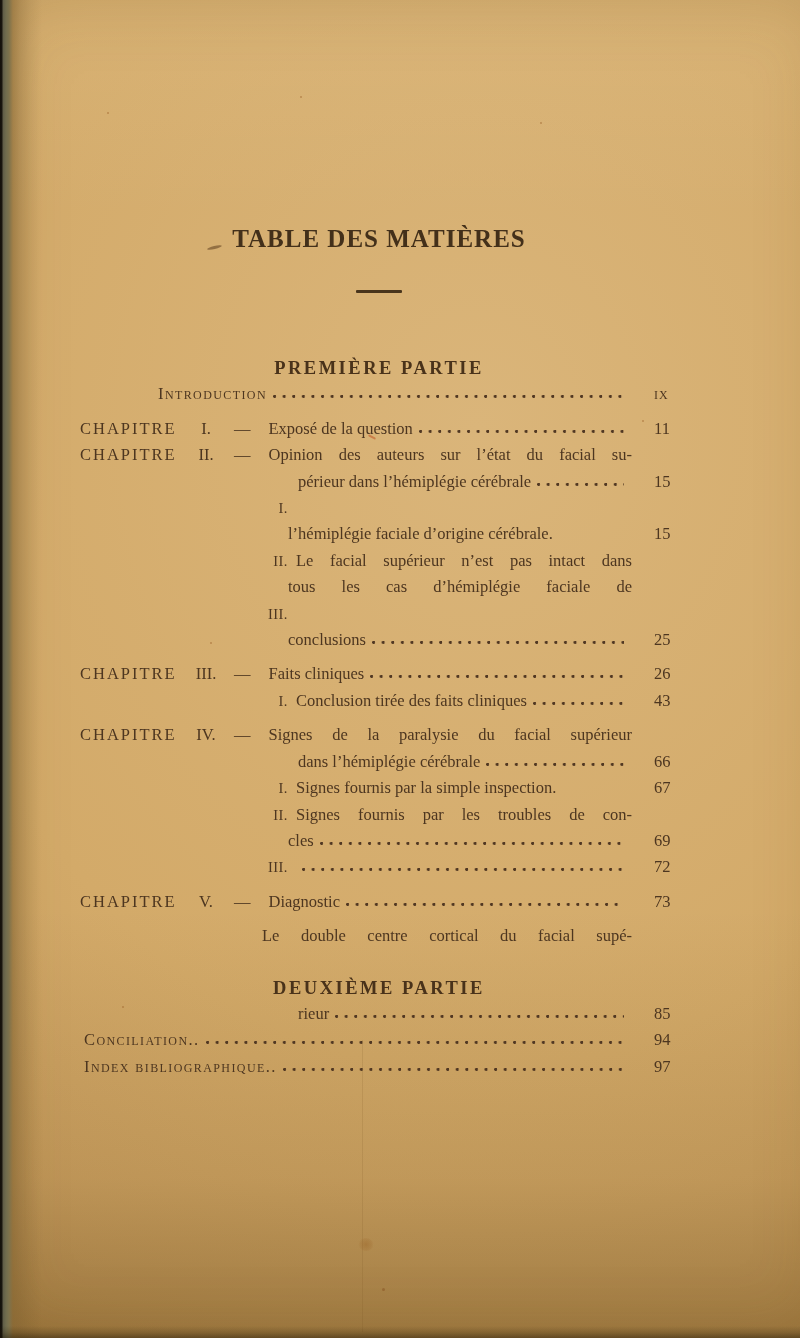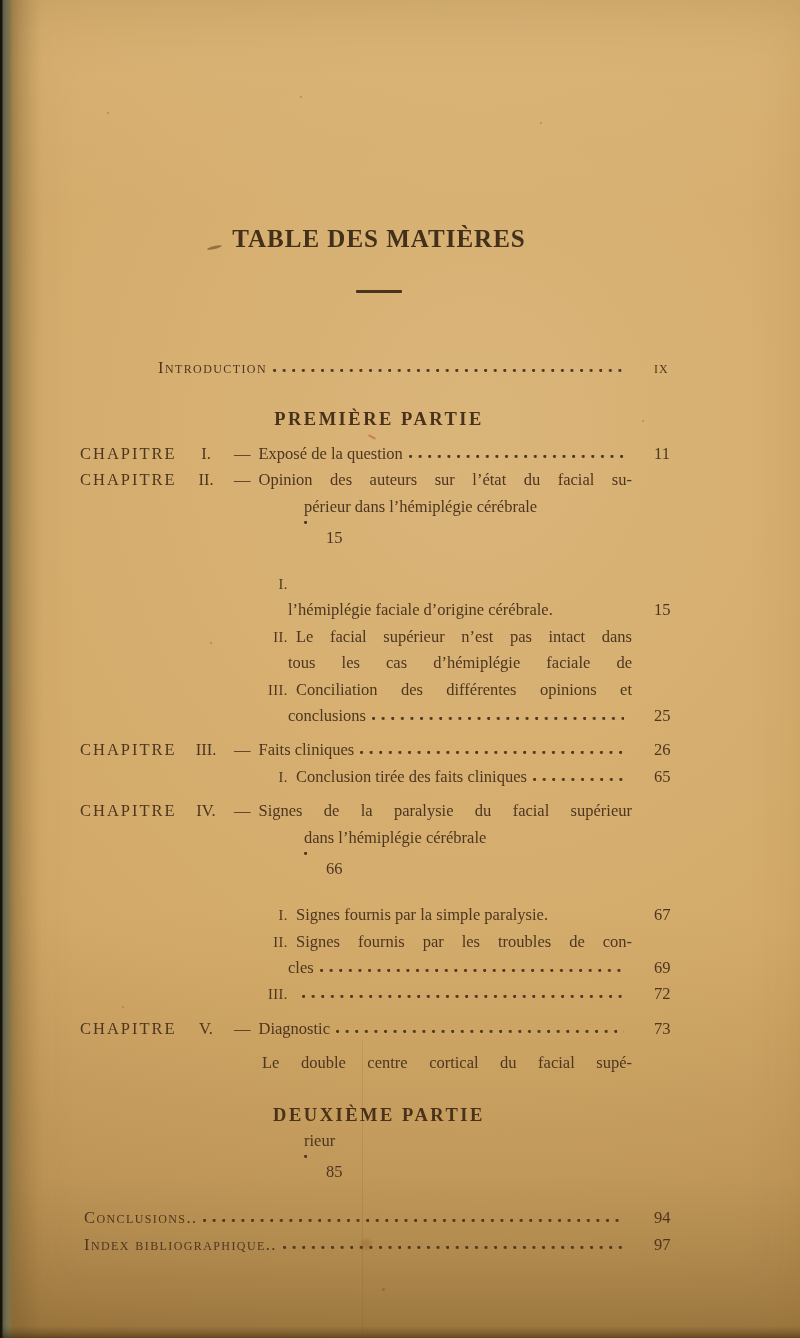--- a/index.html
+++ b/index.html
@@ -64,23 +64,23 @@
   .m-after-part{margin-top:8px;}
   .m-chapter-gap{margin-top:8px;}
 
   .kind-intro-entry{padding-left:78px;}
   .kind-intro-entry .t,.kind-entry-sc .t{font-variant:small-caps;letter-spacing:1.4px;}
   .kind-entry-sc{padding-left:4px;}
 
   .kind-chapter .label{flex:0 0 100px;letter-spacing:2px;}
   .kind-chapter .num{flex:0 0 52px;text-align:center;}
   .kind-chapter .dash{flex:0 0 auto;margin:0 6px 0 2px;}
-  .kind-chapter .t{margin-left:2px;}
-
-  .kind-cont{padding-left:218px;flex-direction:column;}
+  .kind-chapter .t{margin-left:12px;}
+
+  .kind-cont{padding-left:218px;}
   .kind-cont2{padding-left:182px;}
   .kind-sub{padding-left:130px;}
   .kind-sub .num{flex:0 0 78px;text-align:right;margin-right:8px;font-size:14.5px;letter-spacing:0.5px;}
   .kind-subcont{padding-left:208px;}
 </style>
 </head>
 <body>
 
 <div class="page" style="--paper: #d3aa69; --ink: #4d3620;">
   <div class="binding"></div>
@@ -93,26 +93,26 @@
   <div class="speck sp6"></div>
   <div class="speck sp7"></div>
   <div class="stain"></div>
   <div class="thread"></div>
   <div class="smudge"></div>
 
   <div class="content">
     <h1 class="title">TABLE DES MATIÈRES</h1>
     <div class="divider"></div>
     <div class="toc" id="toc">
+        <div class="toc-line kind-part m-part"><span class="pt">PREMIÈRE PARTIE</span></div>
         <div class="toc-line kind-intro-entry">
           <span class="t">Introduction</span>
           <span class="leader dots"></span>
           <span class="pg sc">ix</span>
         </div>
-        <div class="toc-line kind-part m-part"><span class="pt">PREMIÈRE PARTIE</span></div>
         <div class="toc-line kind-chapter m-after-part">
           <span class="label">CHAPITRE</span>
           <span class="num">I.</span>
           <span class="dash">—</span>
           <span class="t">Exposé de la question</span>
           <span class="leader dots"></span>
           <span class="pg">11</span>
         </div>
         <div class="toc-line kind-chapter just">
           <span class="label">CHAPITRE</span>
@@ -139,57 +139,56 @@
           <span class="num">II.</span>
           <span class="t">Le facial supérieur n’est pas intact dans</span>
           <span class="pg"></span>
         </div>
         <div class="toc-line kind-subcont just">
           <span class="t">tous les cas d’hémiplégie faciale de</span>
           <span class="pg"></span>
         </div>
         <div class="toc-line kind-sub just">
           <span class="num">III.</span>
-          <span class="t">Conciliation des différentes opinions et</span>
           <span class="pg"></span>
         </div>
         <div class="toc-line kind-subcont">
           <span class="t">conclusions</span>
           <span class="leader dots"></span>
           <span class="pg">25</span>
         </div>
         <div class="toc-line kind-chapter m-chapter-gap">
           <span class="label">CHAPITRE</span>
           <span class="num">III.</span>
           <span class="dash">—</span>
           <span class="t">Faits cliniques</span>
           <span class="leader dots"></span>
           <span class="pg">26</span>
         </div>
         <div class="toc-line kind-sub">
           <span class="num">I.</span>
           <span class="t">Conclusion tirée des faits cliniques</span>
           <span class="leader dots"></span>
-          <span class="pg">65</span>
+          <span class="pg">43</span>
         </div>
         <div class="toc-line kind-chapter just m-chapter-gap">
           <span class="label">CHAPITRE</span>
           <span class="num">IV.</span>
           <span class="dash">—</span>
           <span class="t">Signes de la paralysie du facial supérieur</span>
           <span class="pg"></span>
         </div>
         <div class="toc-line kind-cont">
           <span class="t">dans l’hémiplégie cérébrale</span>
           <span class="leader dots"></span>
           <span class="pg">66</span>
         </div>
         <div class="toc-line kind-sub">
           <span class="num">I.</span>
-          <span class="t">Signes fournis par la simple paralysie.</span>
+          <span class="t">Signes fournis par la simple inspection.</span>
           <span class="leader"></span>
           <span class="pg">67</span>
         </div>
         <div class="toc-line kind-sub just">
           <span class="num">II.</span>
           <span class="t">Signes fournis par les troubles de con-</span>
           <span class="pg"></span>
         </div>
         <div class="toc-line kind-subcont">
           <span class="t">cles</span>
@@ -213,21 +212,21 @@
           <span class="t">Le double centre cortical du facial supé-</span>
           <span class="pg"></span>
         </div>
         <div class="toc-line kind-part m-part"><span class="pt">DEUXIÈME PARTIE</span></div>
         <div class="toc-line kind-cont">
           <span class="t">rieur</span>
           <span class="leader dots"></span>
           <span class="pg">85</span>
         </div>
         <div class="toc-line kind-entry-sc">
-          <span class="t">Conclusions..</span>
+          <span class="t">Conciliation..</span>
           <span class="leader dots"></span>
           <span class="pg">94</span>
         </div>
         <div class="toc-line kind-entry-sc">
           <span class="t">Index bibliographique..</span>
           <span class="leader dots"></span>
           <span class="pg">97</span>
         </div>
       </div>
   </div>

